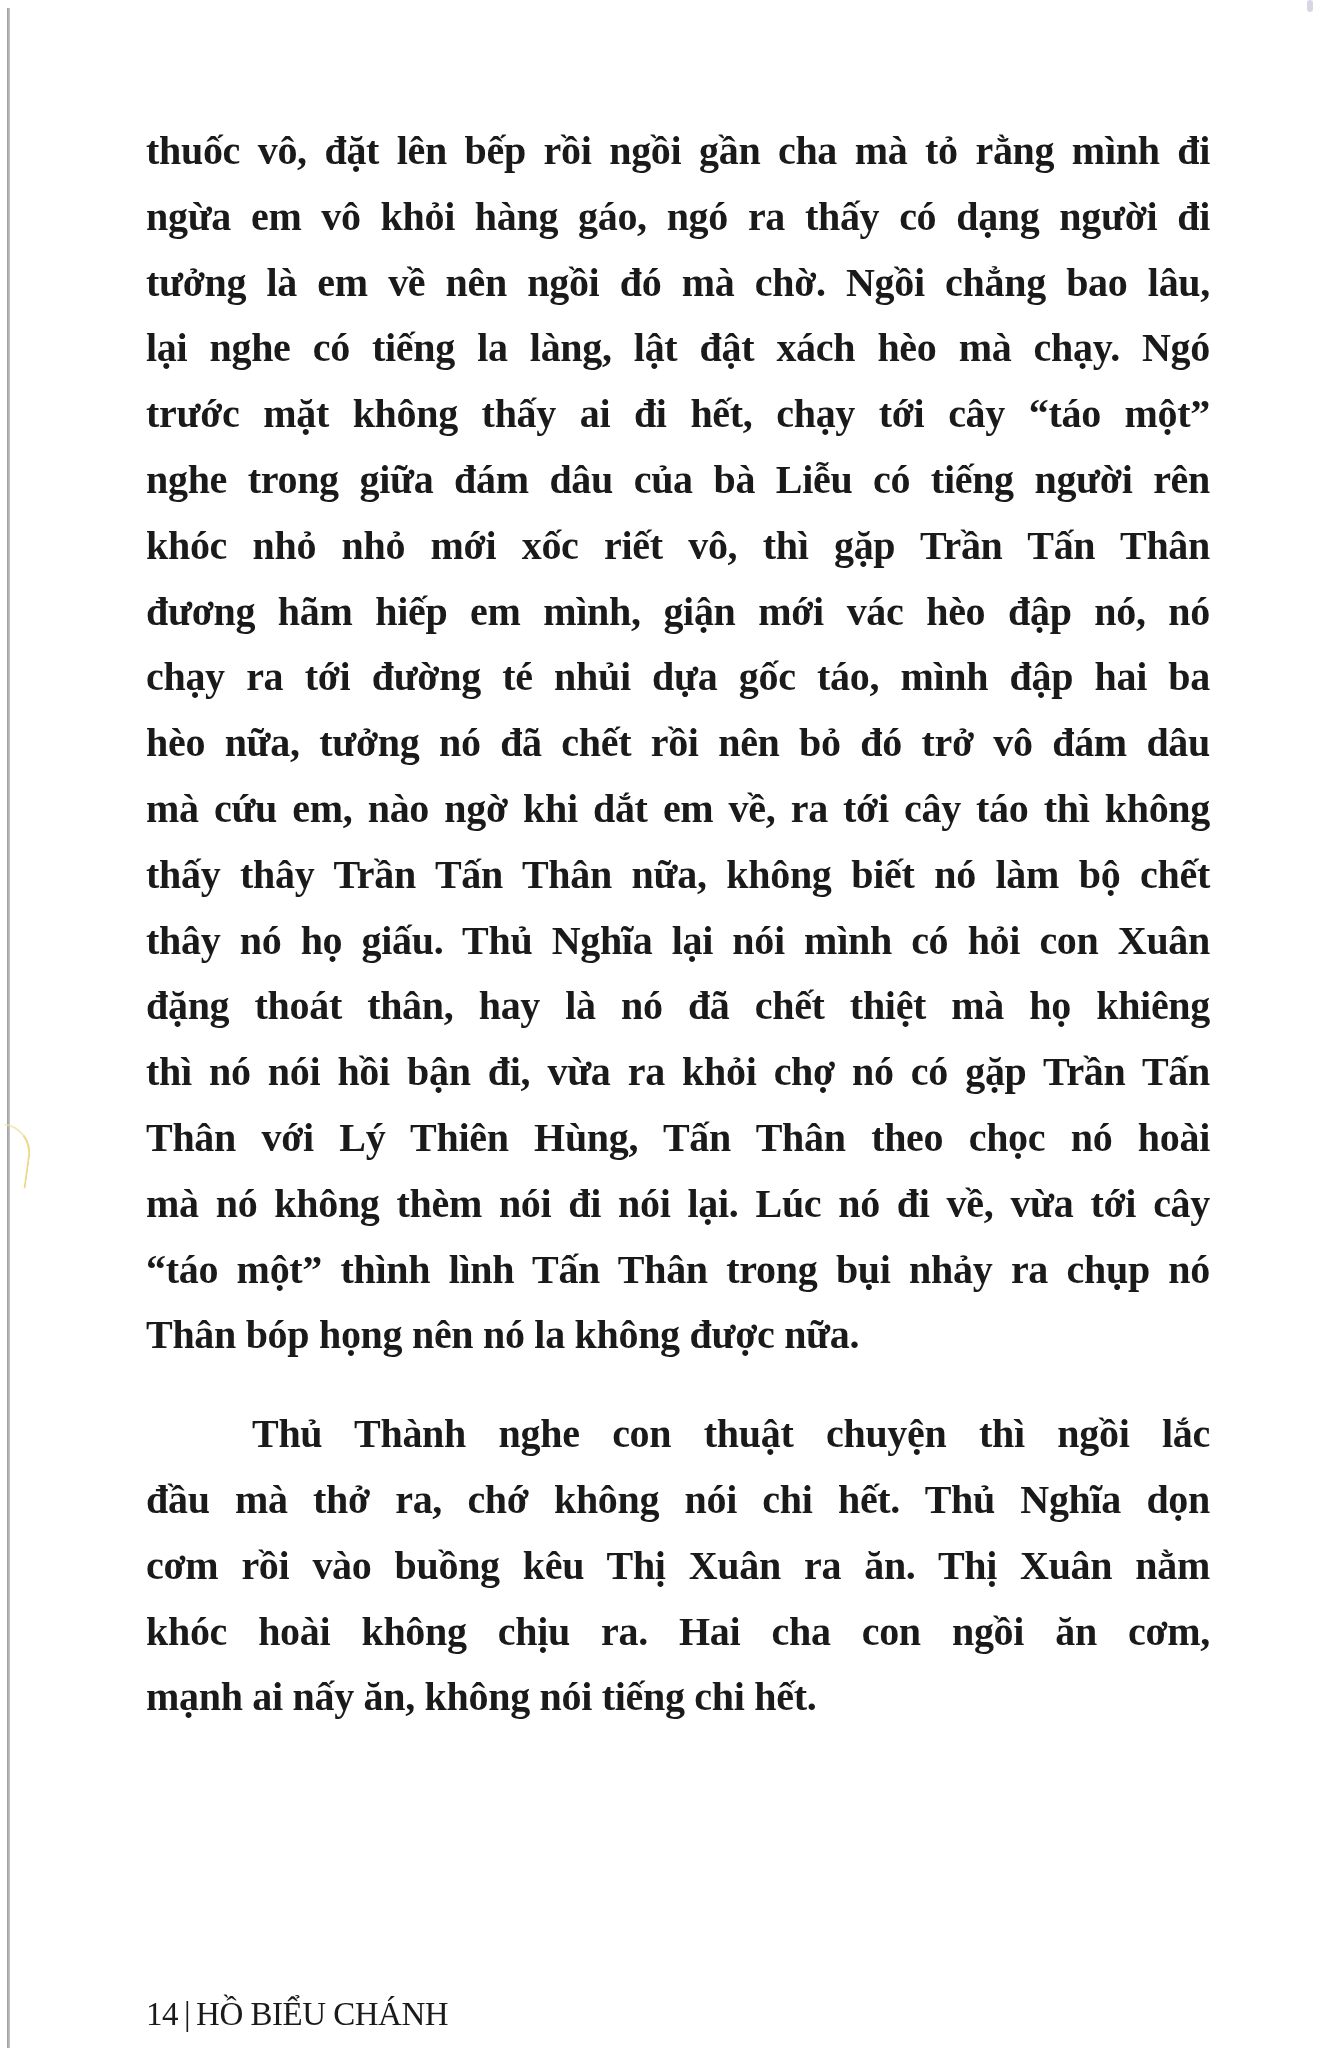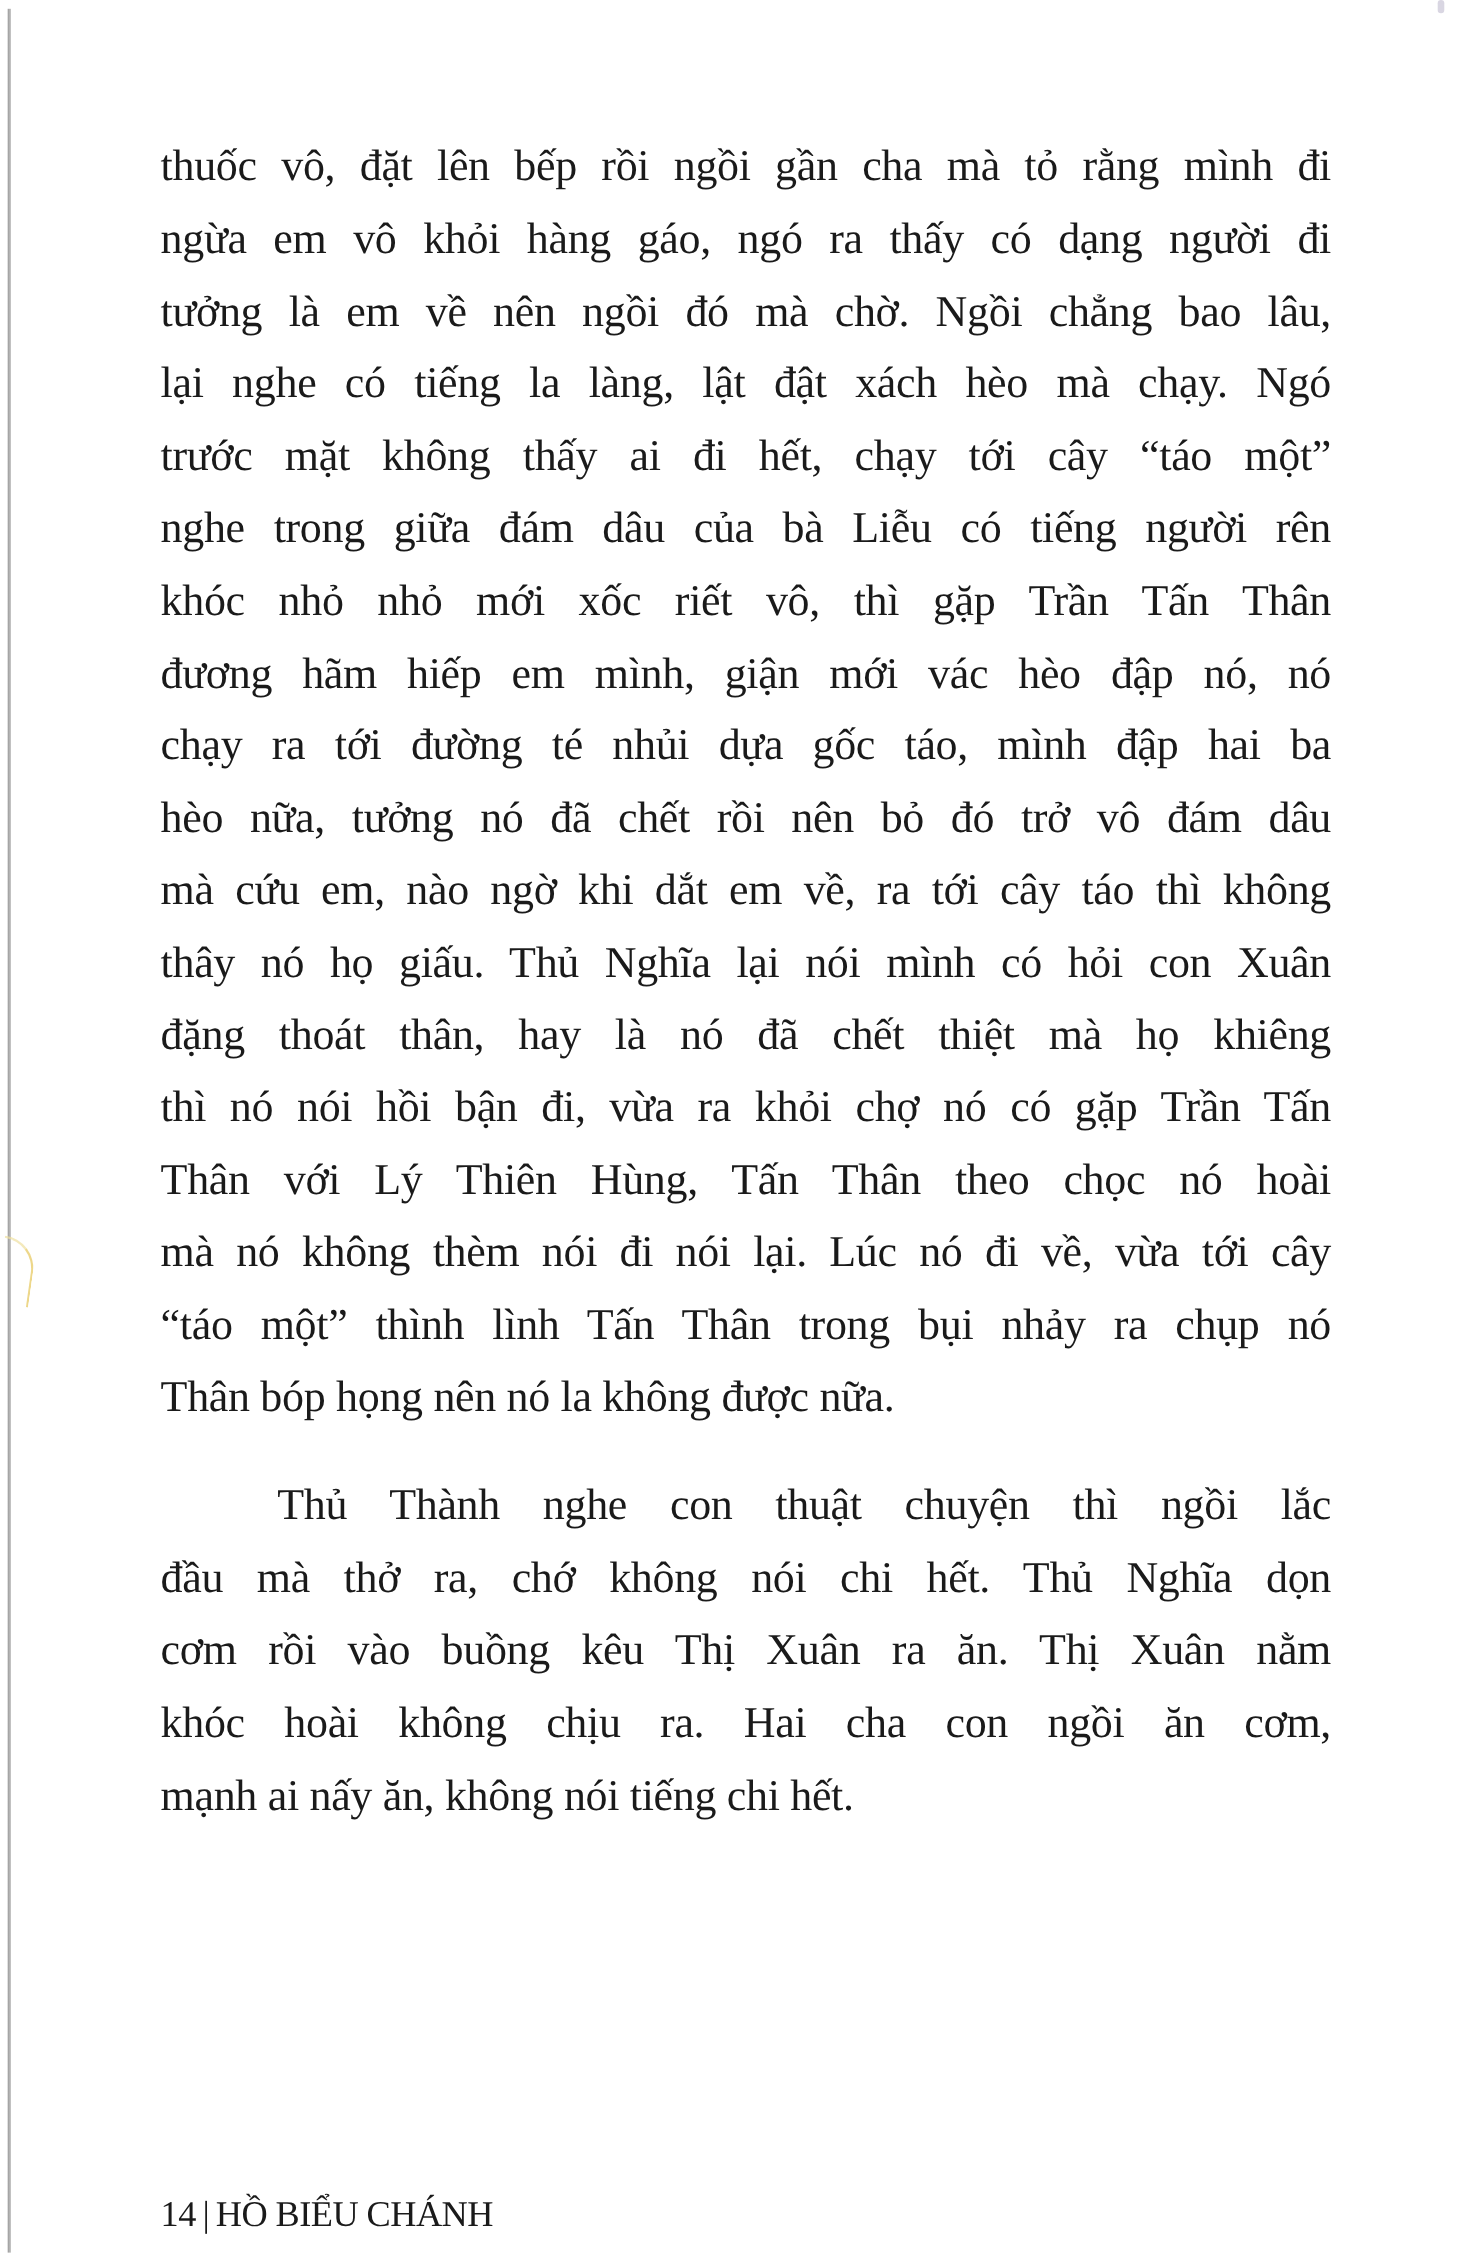--- a/index.html
+++ b/index.html
@@ -43,20 +43,21 @@
       border-top: 2px solid #efe0a0;
       border-radius: 0 30px 0 0;
       transform: rotate(8deg);
       opacity: 0.7;
     }
     .text-block {
       position: absolute;
       left: 146px;
       top: 118px;
       width: 1064px;
+      font-weight: bold;
     }
     .paragraph {
       margin: 0;
       font-size: 40px;
       line-height: 65.8px;
       text-align: justify;
       text-align-last: justify;
     }
     .paragraph .line {
       display: block;
@@ -99,20 +100,21 @@
     <span class="line">ngừa em vô khỏi hàng gáo, ngó ra thấy có dạng người đi</span>
     <span class="line">tưởng là em về nên ngồi đó mà chờ. Ngồi chẳng bao lâu,</span>
     <span class="line">lại nghe có tiếng la làng, lật đật xách hèo mà chạy. Ngó</span>
     <span class="line">trước mặt không thấy ai đi hết, chạy tới cây “táo một”</span>
     <span class="line">nghe trong giữa đám dâu của bà Liễu có tiếng người rên</span>
     <span class="line">khóc nhỏ nhỏ mới xốc riết vô, thì gặp Trần Tấn Thân</span>
     <span class="line">đương hãm hiếp em mình, giận mới vác hèo đập nó, nó</span>
     <span class="line">chạy ra tới đường té nhủi dựa gốc táo, mình đập hai ba</span>
     <span class="line">hèo nữa, tưởng nó đã chết rồi nên bỏ đó trở vô đám dâu</span>
     <span class="line">mà cứu em, nào ngờ khi dắt em về, ra tới cây táo thì không</span>
+    <span class="line">thấy thây Trần Tấn Thân nữa, không biết nó làm bộ chết</span>
     <span class="line">thây nó họ giấu. Thủ Nghĩa lại nói mình có hỏi con Xuân</span>
     <span class="line">đặng thoát thân, hay là nó đã chết thiệt mà họ khiêng</span>
     <span class="line">thì nó nói hồi bận đi, vừa ra khỏi chợ nó có gặp Trần Tấn</span>
     <span class="line">Thân với Lý Thiên Hùng, Tấn Thân theo chọc nó hoài</span>
     <span class="line">mà nó không thèm nói đi nói lại. Lúc nó đi về, vừa tới cây</span>
     <span class="line">“táo một” thình lình Tấn Thân trong bụi nhảy ra chụp nó</span>
     <span class="line last">Thân bóp họng nên nó la không được nữa.</span>
   </p>
   <p class="paragraph p2">
     <span class="line first">Thủ Thành nghe con thuật chuyện thì ngồi lắc</span>

